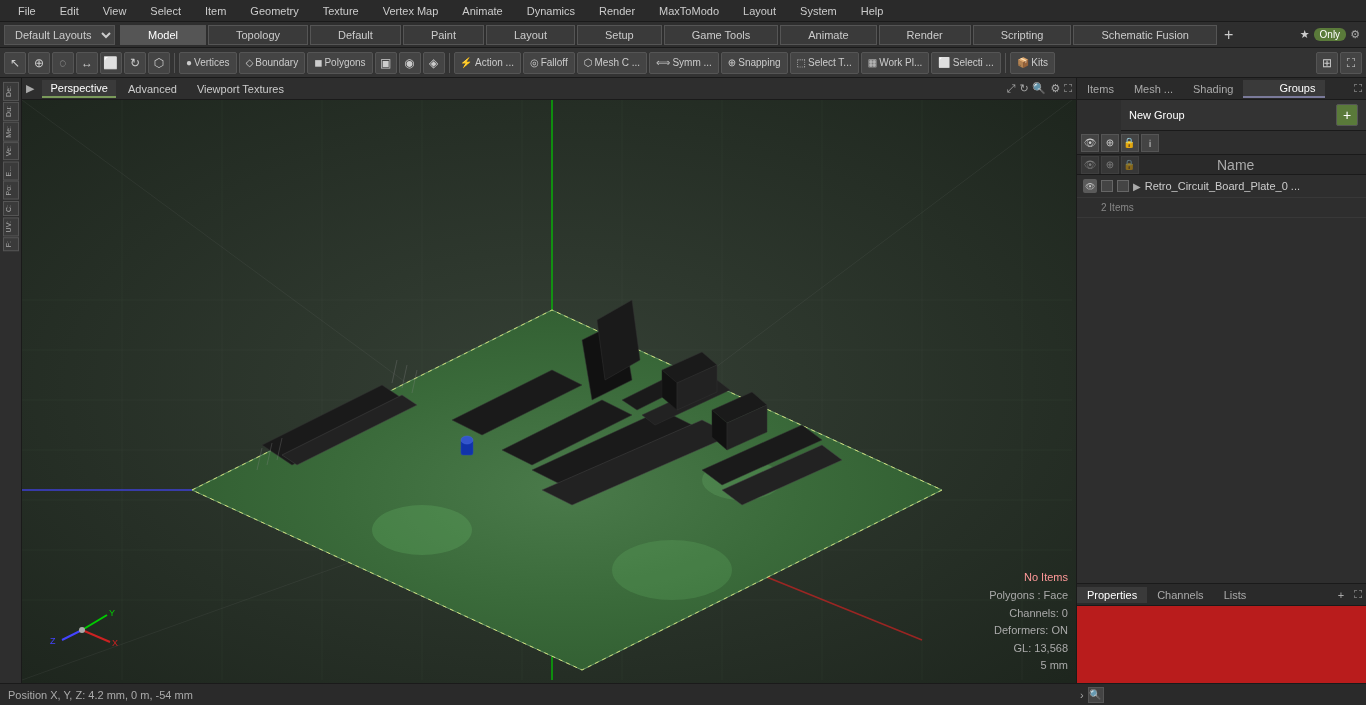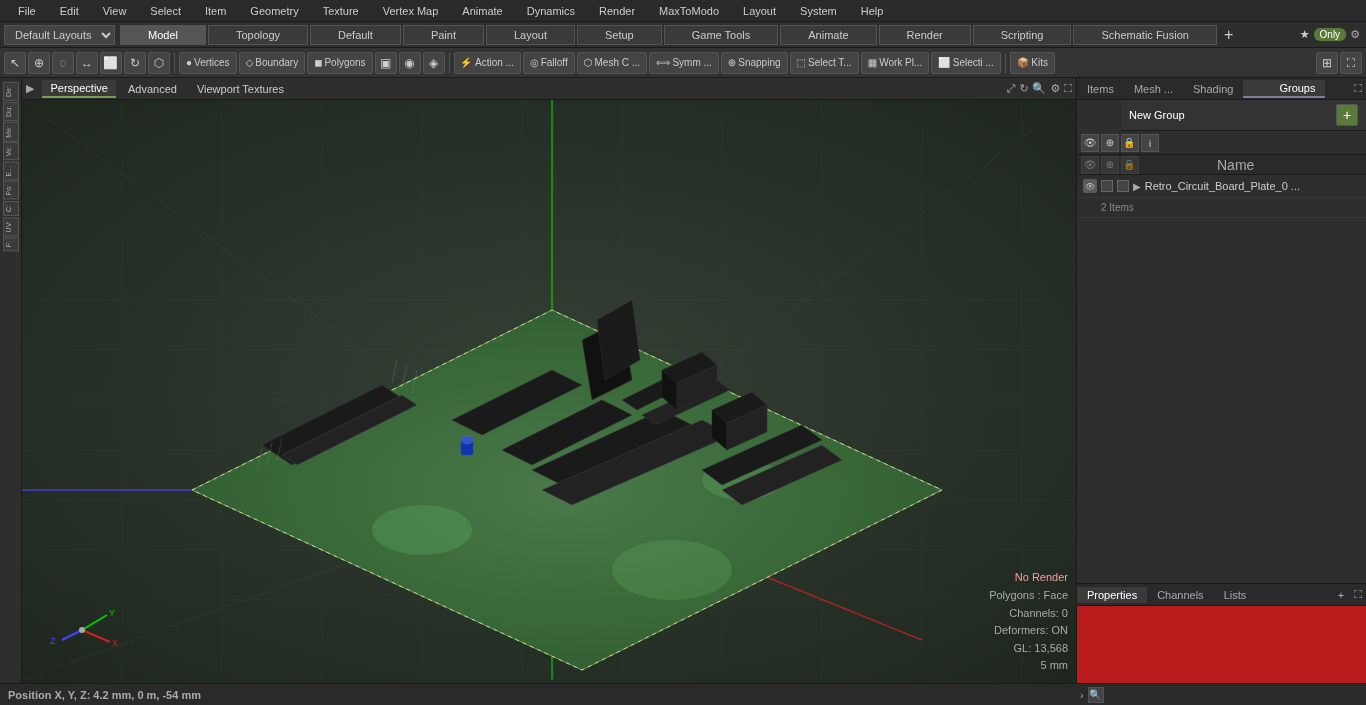--- a/index.html
+++ b/index.html
@@ -342,21 +342,21 @@
               <text x="27" y="-14" fill="#00cc00" font-size="9">Y</text>
               <line x1="0" y1="0" x2="-20" y2="10" stroke="#4444ff" stroke-width="2"></line>
               <text x="-32" y="14" fill="#4444ff" font-size="9">Z</text>
               <line x1="0" y1="0" x2="28" y2="12" stroke="#cc2222" stroke-width="2"></line>
               <text x="30" y="16" fill="#cc2222" font-size="9">X</text>
               <circle cx="0" cy="0" r="3" fill="#aaa"></circle>
             </g>
           </svg>
 
           <div id="status-overlay">
-            <div style="color:#ff9999;">No Render</div>
+            <div style="color:#ff9999;">No Items</div>
             <div>Polygons : Face</div>
             <div>Channels: 0</div>
             <div>Deformers: ON</div>
             <div>GL: 13,568</div>
             <div>5 mm</div>
           </div>
         </div>
       </div>
     </div>
 
@@ -413,21 +413,21 @@
           <div class="prop-tab">Lists</div>
           <div id="prop-plus">+</div>
           <div id="prop-expand">⛶</div>
         </div>
         <div style="flex:1; background:#2e2e2e;"></div>
       </div>
     </div>
   </div>
 
   <div style="display:flex; height:22px; position:relative;">
-    <div id="bottom-left-bar" style="position:static; flex:1;font-weight:bold;">
+    <div id="bottom-left-bar" style="position:static; flex:1;">
       <span>Position X, Y, Z:   4.2 mm, 0 m, -54 mm</span>
     </div>
     <div id="command-bar" style="position:static; width:290px;">
       <span style="color:#aaa;">›</span>
       <div class="cmd-btn">🔍</div>
     </div>
   </div>
 </div>
 
 </body></html>

